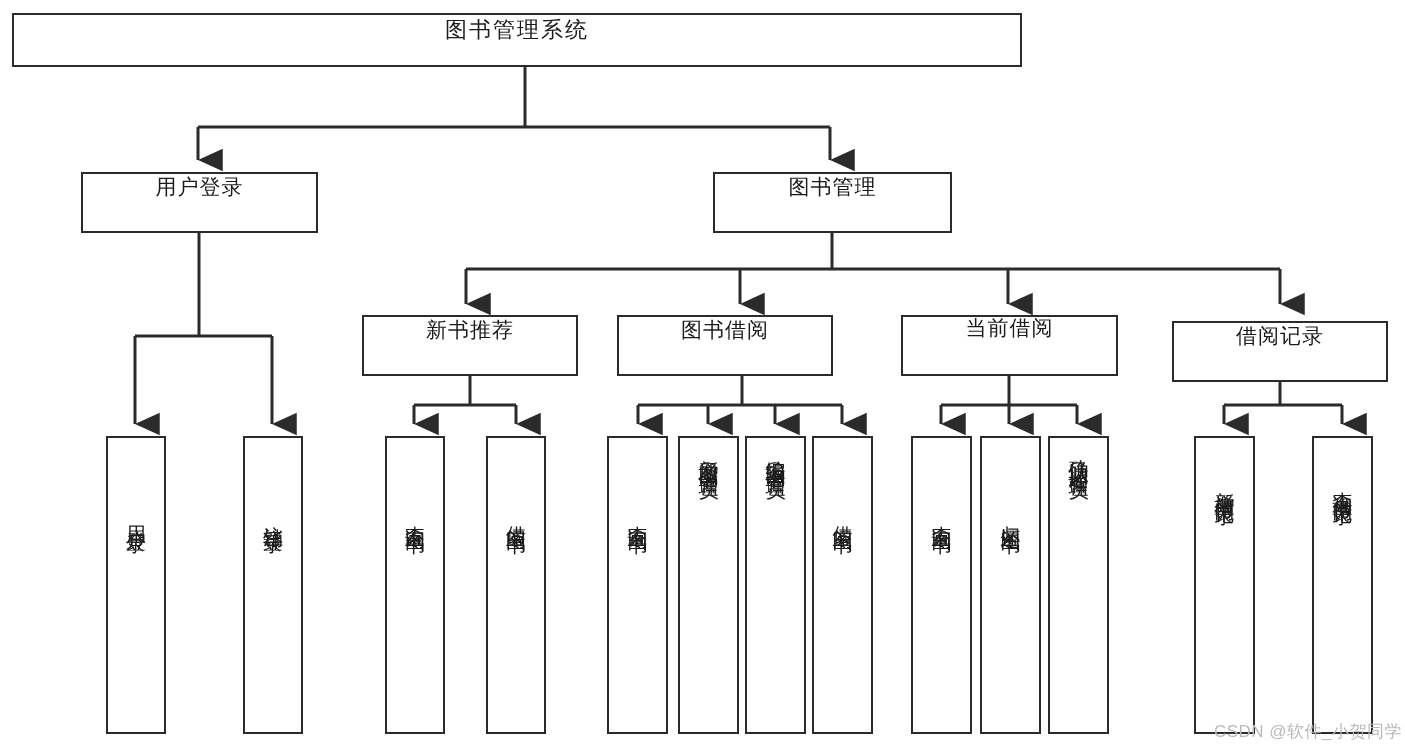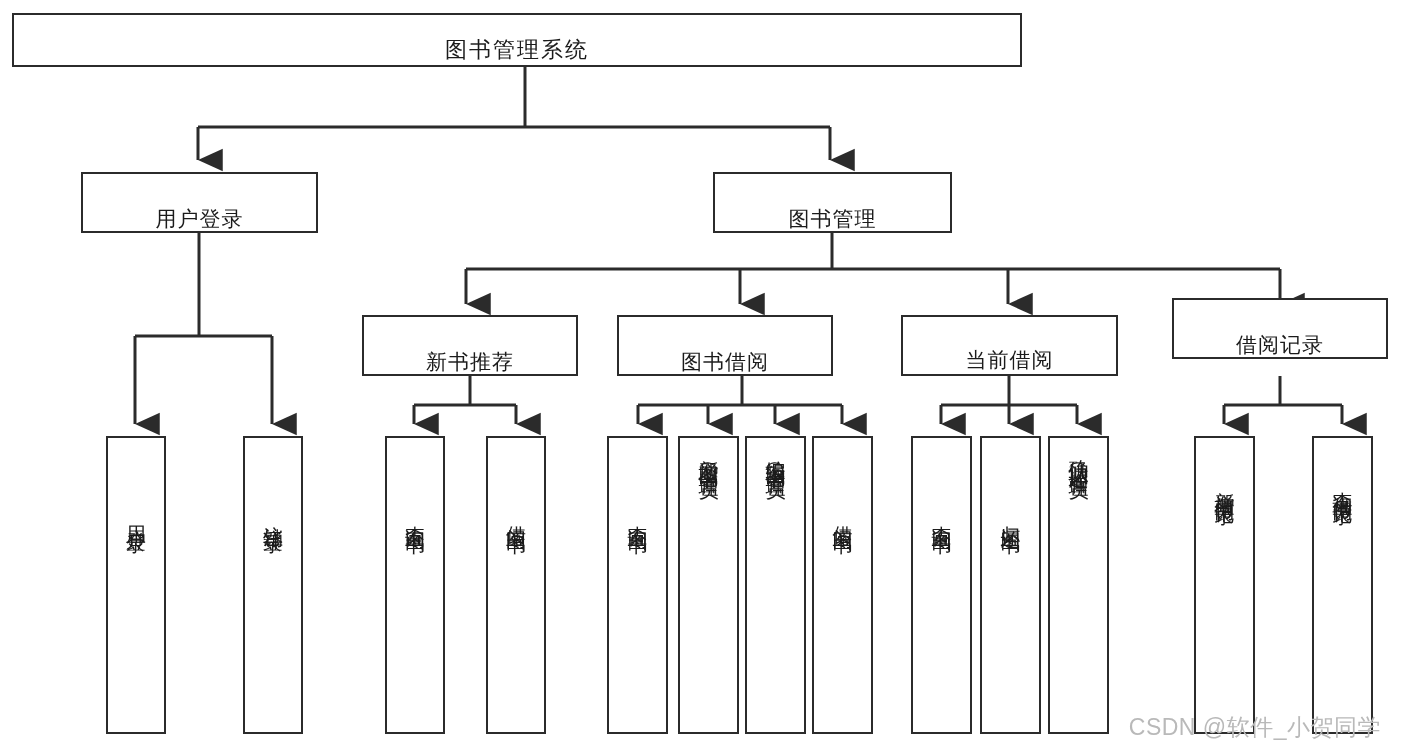--- a/index.html
+++ b/index.html
@@ -22,21 +22,21 @@
     width: 1405px;
     height: 747px;
     pointer-events: none;
   }
   .node {
     position: absolute;
     box-sizing: border-box;
     border: 2px solid #2b2b2b;
     background: #ffffff;
     display: flex;
-    align-items: flex-end;
+    align-items: flex-start;
     justify-content: center;
     color: #1b1b1b;
   }
   .node.h {
     font-size: 21px;
     letter-spacing: 1px;
     line-height: 1.2;
   }
   .node.title {
     font-size: 22px;
@@ -51,23 +51,23 @@
     writing-mode: vertical-rl;
     text-orientation: upright;
     font-size: 20px;
     letter-spacing: 3px;
     line-height: 1.05;
     color: #1b1b1b;
     white-space: nowrap;
   }
   .watermark {
     position: absolute;
-    right: 24px;
+    right: 3px;
     bottom: 4px;
-    font-size: 23px;
+    font-size: 17px;
     color: #b9b9b9;
     letter-spacing: 0.5px;
     white-space: nowrap;
     font-family: "Liberation Sans", "DejaVu Sans", sans-serif;
   }
 </style>
 </head>
 <body>
 
 <div id="canvas">
@@ -144,21 +144,21 @@
   </div>
 
   <div class="node h" style="left:617px; top:315px; width:216px; height:61px;">
     <span>图书借阅</span>
   </div>
 
   <div class="node h" style="left:901px; top:315px; width:217px; height:61px;font-family:Liberation Mono, monospace;">
     <span>当前借阅</span>
   </div>
 
-  <div class="node h" style="left:1172px; top:298px; width:216px; height:61px;">
+  <div class="node h" style="left:1172px; top:321px; width:216px; height:61px;">
     <span>借阅记录</span>
   </div>
 
   <div class="node leaf" style="left:106px; top:436px; width:60px; height:298px; padding-top:72px;">
     <span class="vtext">用户登录</span>
   </div>
 
   <div class="node leaf" style="left:243px; top:436px; width:60px; height:298px; padding-top:72px;">
     <span class="vtext">注销登录</span>
   </div>

